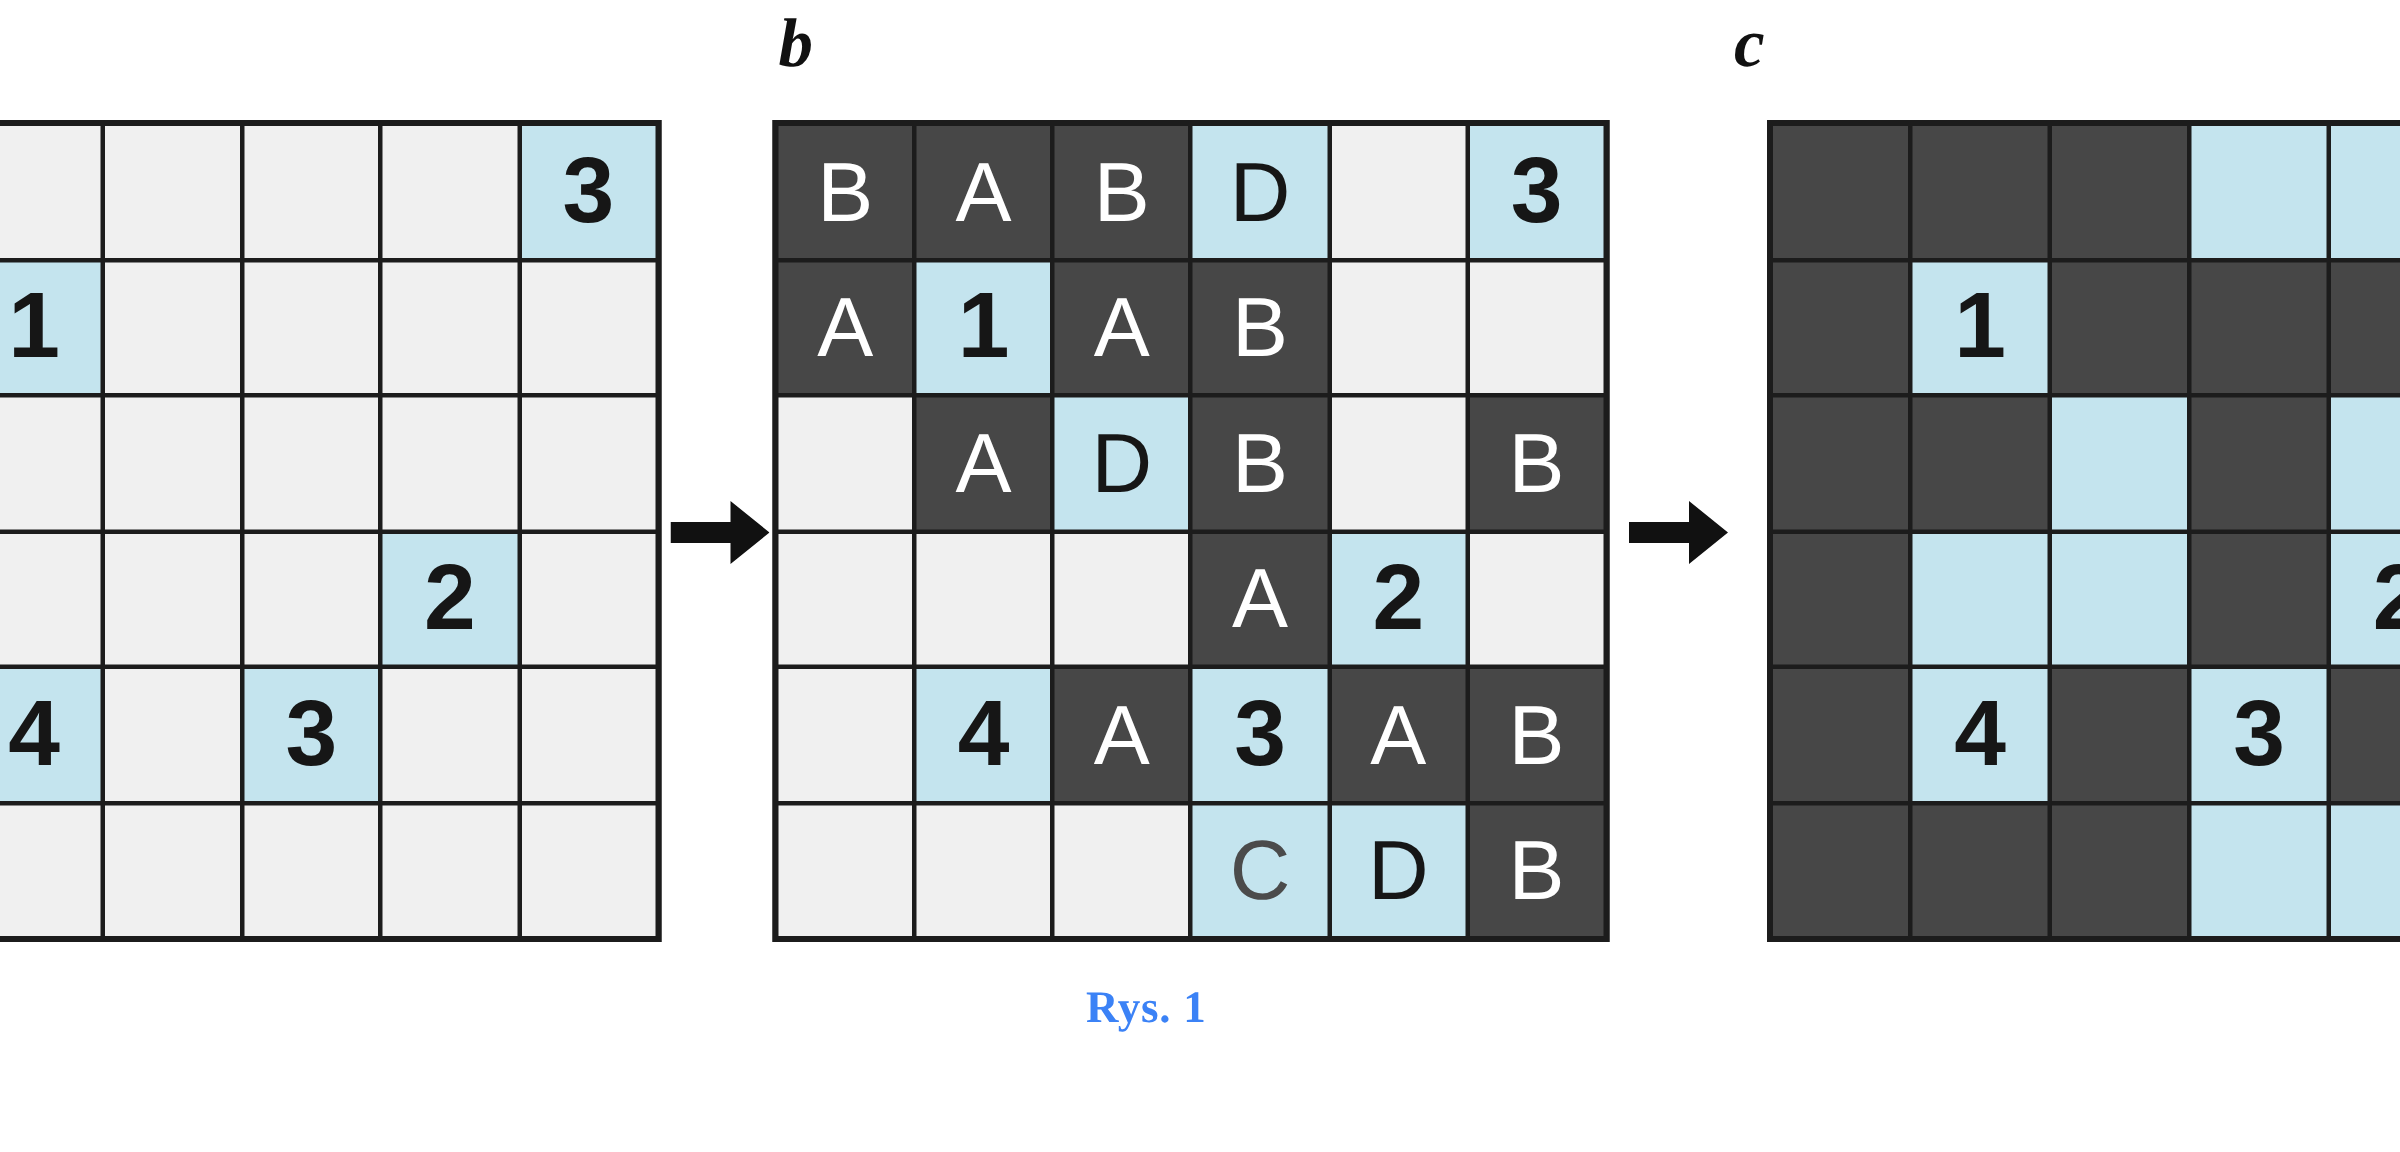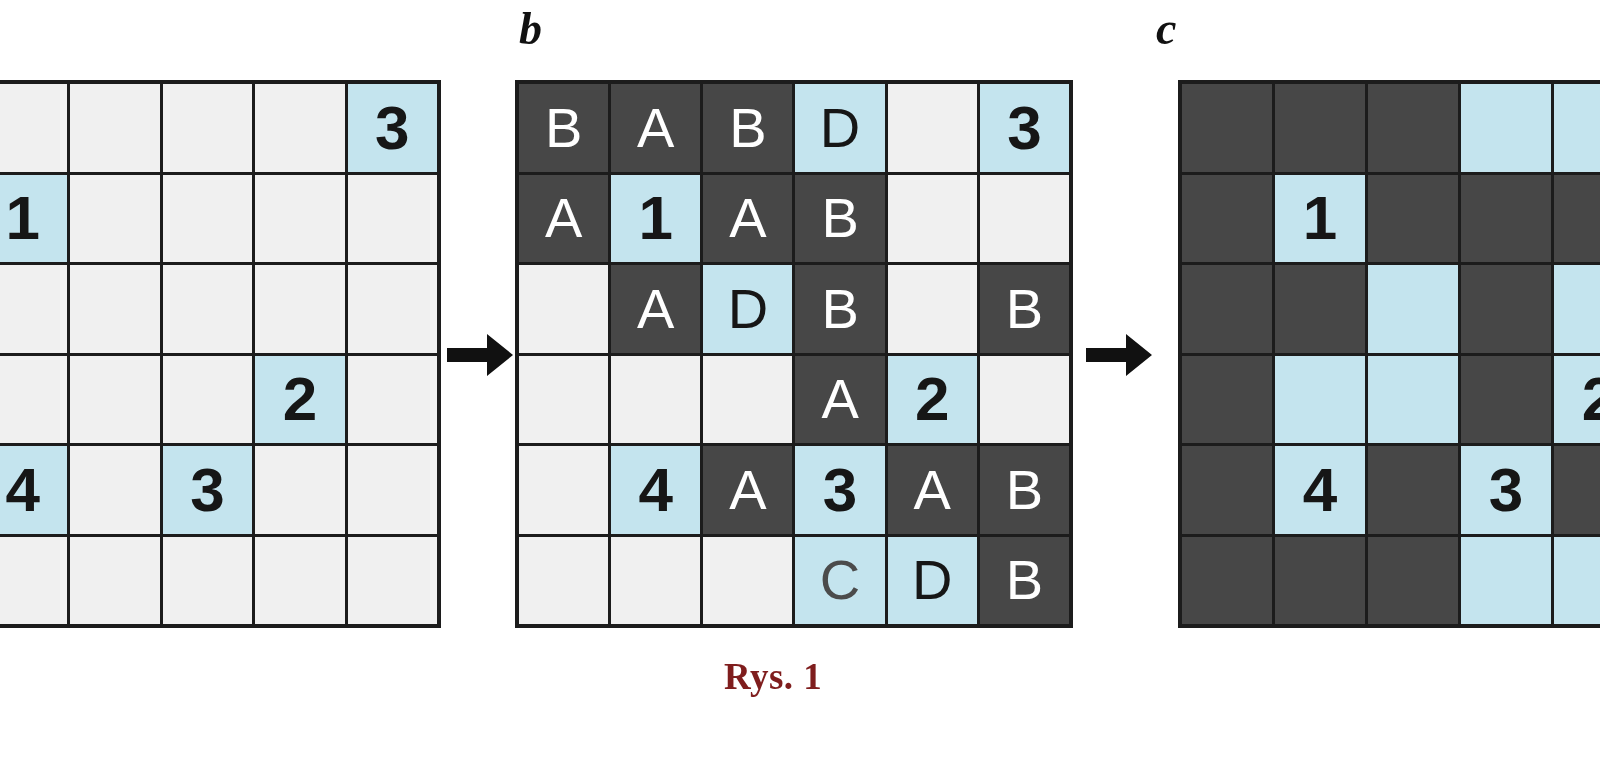--- a/index.html
+++ b/index.html
@@ -46,21 +46,21 @@
   .cell.digit{font-weight:700;font-size:62px;}
 
   
   .arrow{position:absolute;width:66px;height:50px;}
   .arrow svg{display:block;width:100%;height:100%;}
 
   
   .caption{
     position:absolute;
     font-family:"Liberation Serif",serif;
-    font-size:37px;font-weight:700;color:#7f1d1d;
+    font-size:30px;font-weight:700;color:#3b82f6;
     letter-spacing:0.5px;white-space:nowrap;
   }
 </style>
 </head>
 <body>
 
 <div class="stage">
 
   <div class="grid" id="grid-a" style="left:-26px;top:80px;width:467px;height:548px;grid-template-columns:repeat(5,1fr);grid-template-rows:repeat(6,1fr);">
       <div class="cell f-light t-none"></div>

